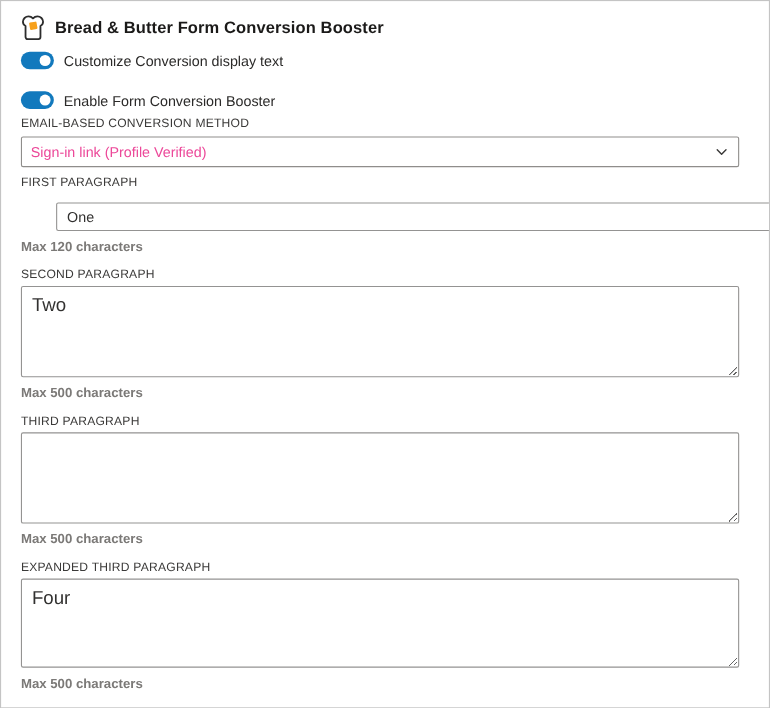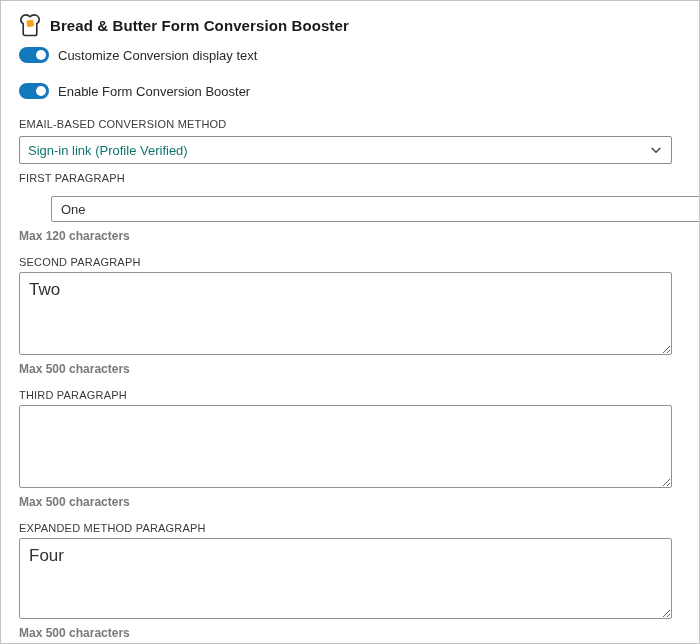--- a/index.html
+++ b/index.html
@@ -52,33 +52,33 @@
   
   .field-label {
     margin-top: 13px;
     font-size: 11px;
     line-height: 13px;
     color: #3b3a39;
     letter-spacing: .2px;
     flex: none;
     white-space: nowrap;
   }
-  .field-label.after-toggles { margin-top: 19px; }
+  .field-label.after-toggles { margin-top: 7px; }
   .field-label.after-select { margin-top: 8px; }
   
   .select-wrap { position: relative; margin-top: 5px; flex: none; }
   select.select {
     width: 100%; height: 28px;
     appearance: none; -webkit-appearance: none;
     border: 1px solid #8f8d8b;
     border-radius: 2px;
     background: #ffffff;
     font-family: inherit;
     font-size: 13px;
-    color: #0f766e;
+    color: #ec4899;
     padding: 0 26px 0 8px;
     outline: none;
   }
   .chevron {
     position: absolute;
     right: 11px; top: 50%;
     margin-top: -3px;
     width: 10px; height: 7px;
     pointer-events: none;
     display: inline-flex;
@@ -172,17 +172,17 @@
   <div class="hint">Max 120 characters</div>
 
   <label class="field-label">SECOND PARAGRAPH</label>
   <textarea class="text-area" style="">Two</textarea>
   <div class="hint">Max 500 characters</div>
 
   <label class="field-label">THIRD PARAGRAPH</label>
   <textarea class="text-area" style=""></textarea>
   <div class="hint">Max 500 characters</div>
 
-  <label class="field-label">EXPANDED METHOD PARAGRAPH</label>
+  <label class="field-label">EXPANDED THIRD PARAGRAPH</label>
   <textarea class="text-area short" style="">Four</textarea>
   <div class="hint">Max 500 characters</div>
 
 </div>
 
 </body></html>

